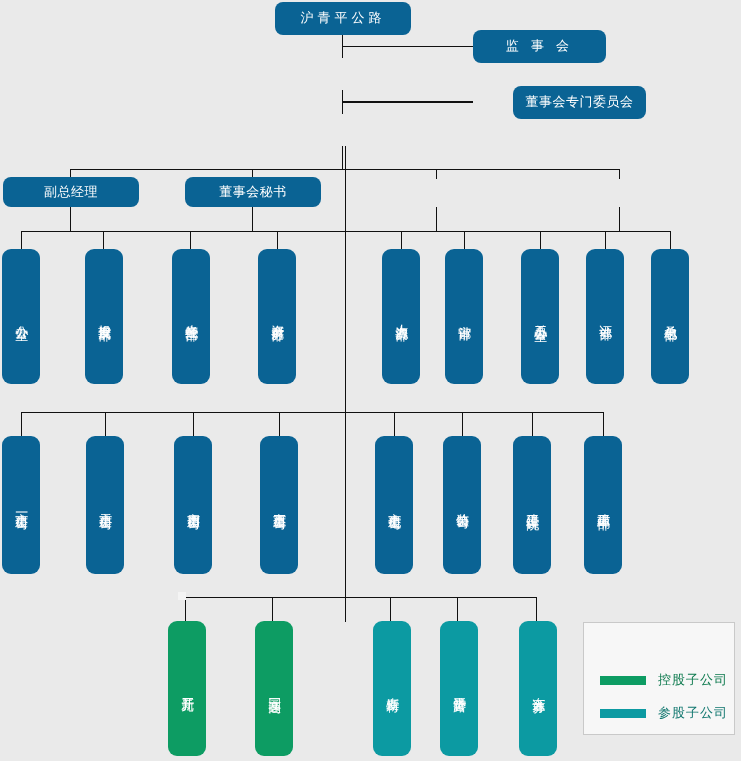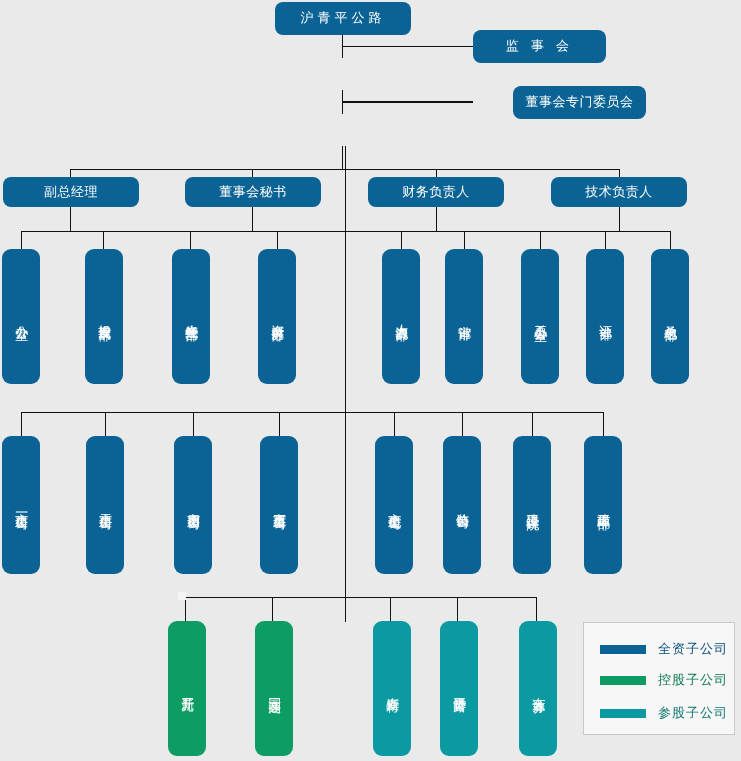--- a/index.html
+++ b/index.html
@@ -164,22 +164,20 @@
   <div class="box h c-blue wide" style="left:275px; top:2px; width:136px; height:33px;">沪青平公路</div>
 
   <div class="box h c-blue wide" style="left:473px; top:30px; width:133px; height:33px;">监 事 会</div>
 
 
   <div class="box h c-blue" style="left:473px; top:86px; width:133px; height:33px;margin-left:40px;">董事会专门委员会</div>
 
 
   <div class="box h c-blue" style="left:3px; top:177px; width:136px; height:30px;">副总经理</div>
   <div class="box h c-blue" style="left:185px; top:177px; width:136px; height:30px;">董事会秘书</div>
-  <div class="box h c-blue" style="left:368px; top:177px; width:136px; height:30px;">财务负责人</div>
-  <div class="box h c-blue" style="left:551px; top:177px; width:136px; height:30px;">技术负责人</div>
 
   <div class="box v c-blue" style="left:2px; top:249px; width:38px; height:135px;">办公室</div>
   <div class="box v c-blue" style="left:85px; top:249px; width:38px; height:135px;">投资发展部</div>
   <div class="box v c-blue" style="left:172px; top:249px; width:38px; height:135px;">生产经营部</div>
   <div class="box v c-blue" style="left:258px; top:249px; width:38px; height:135px;">资产财务部</div>
 
   <div class="box v c-blue" style="left:382px; top:249px; width:38px; height:135px;">人力资源部</div>
   <div class="box v c-blue" style="left:445px; top:249px; width:38px; height:135px;">审计部</div>
   <div class="box v c-blue" style="left:521px; top:249px; width:38px; height:135px;">总工办公室</div>
   <div class="box v c-blue" style="left:586px; top:249px; width:38px; height:135px;">证券部</div>
@@ -195,24 +193,20 @@
   <div class="box v c-blue" style="left:513px; top:436px; width:38px; height:138px;">建工设计院</div>
   <div class="box v c-blue" style="left:584px; top:436px; width:38px; height:138px;">建工中环部</div>
 
   <div class="box v c-green" style="left:168px; top:621px; width:38px; height:135px;">新开元</div>
   <div class="box v c-green" style="left:255px; top:621px; width:38px; height:135px;">同三高速</div>
   <div class="box v c-teal" style="left:373px; top:621px; width:38px; height:135px;">麦斯特</div>
   <div class="box v c-teal" style="left:440px; top:621px; width:38px; height:135px;">沪青平公路</div>
   <div class="box v c-teal" style="left:519px; top:621px; width:38px; height:135px;">东方证券</div>
 
   <div id="legend">
-    <div class="lg-row" style="top:14px;">
-      <div class="lg-sw c-blue"></div>
-      <div class="lg-tx">全资子公司</div>
-    </div>
     <div class="lg-row" style="top:45px;">
       <div class="lg-sw c-green"></div>
       <div class="lg-tx green">控股子公司</div>
     </div>
     <div class="lg-row" style="top:78px;">
       <div class="lg-sw c-teal"></div>
       <div class="lg-tx teal">参股子公司</div>
     </div>
   </div>
 

